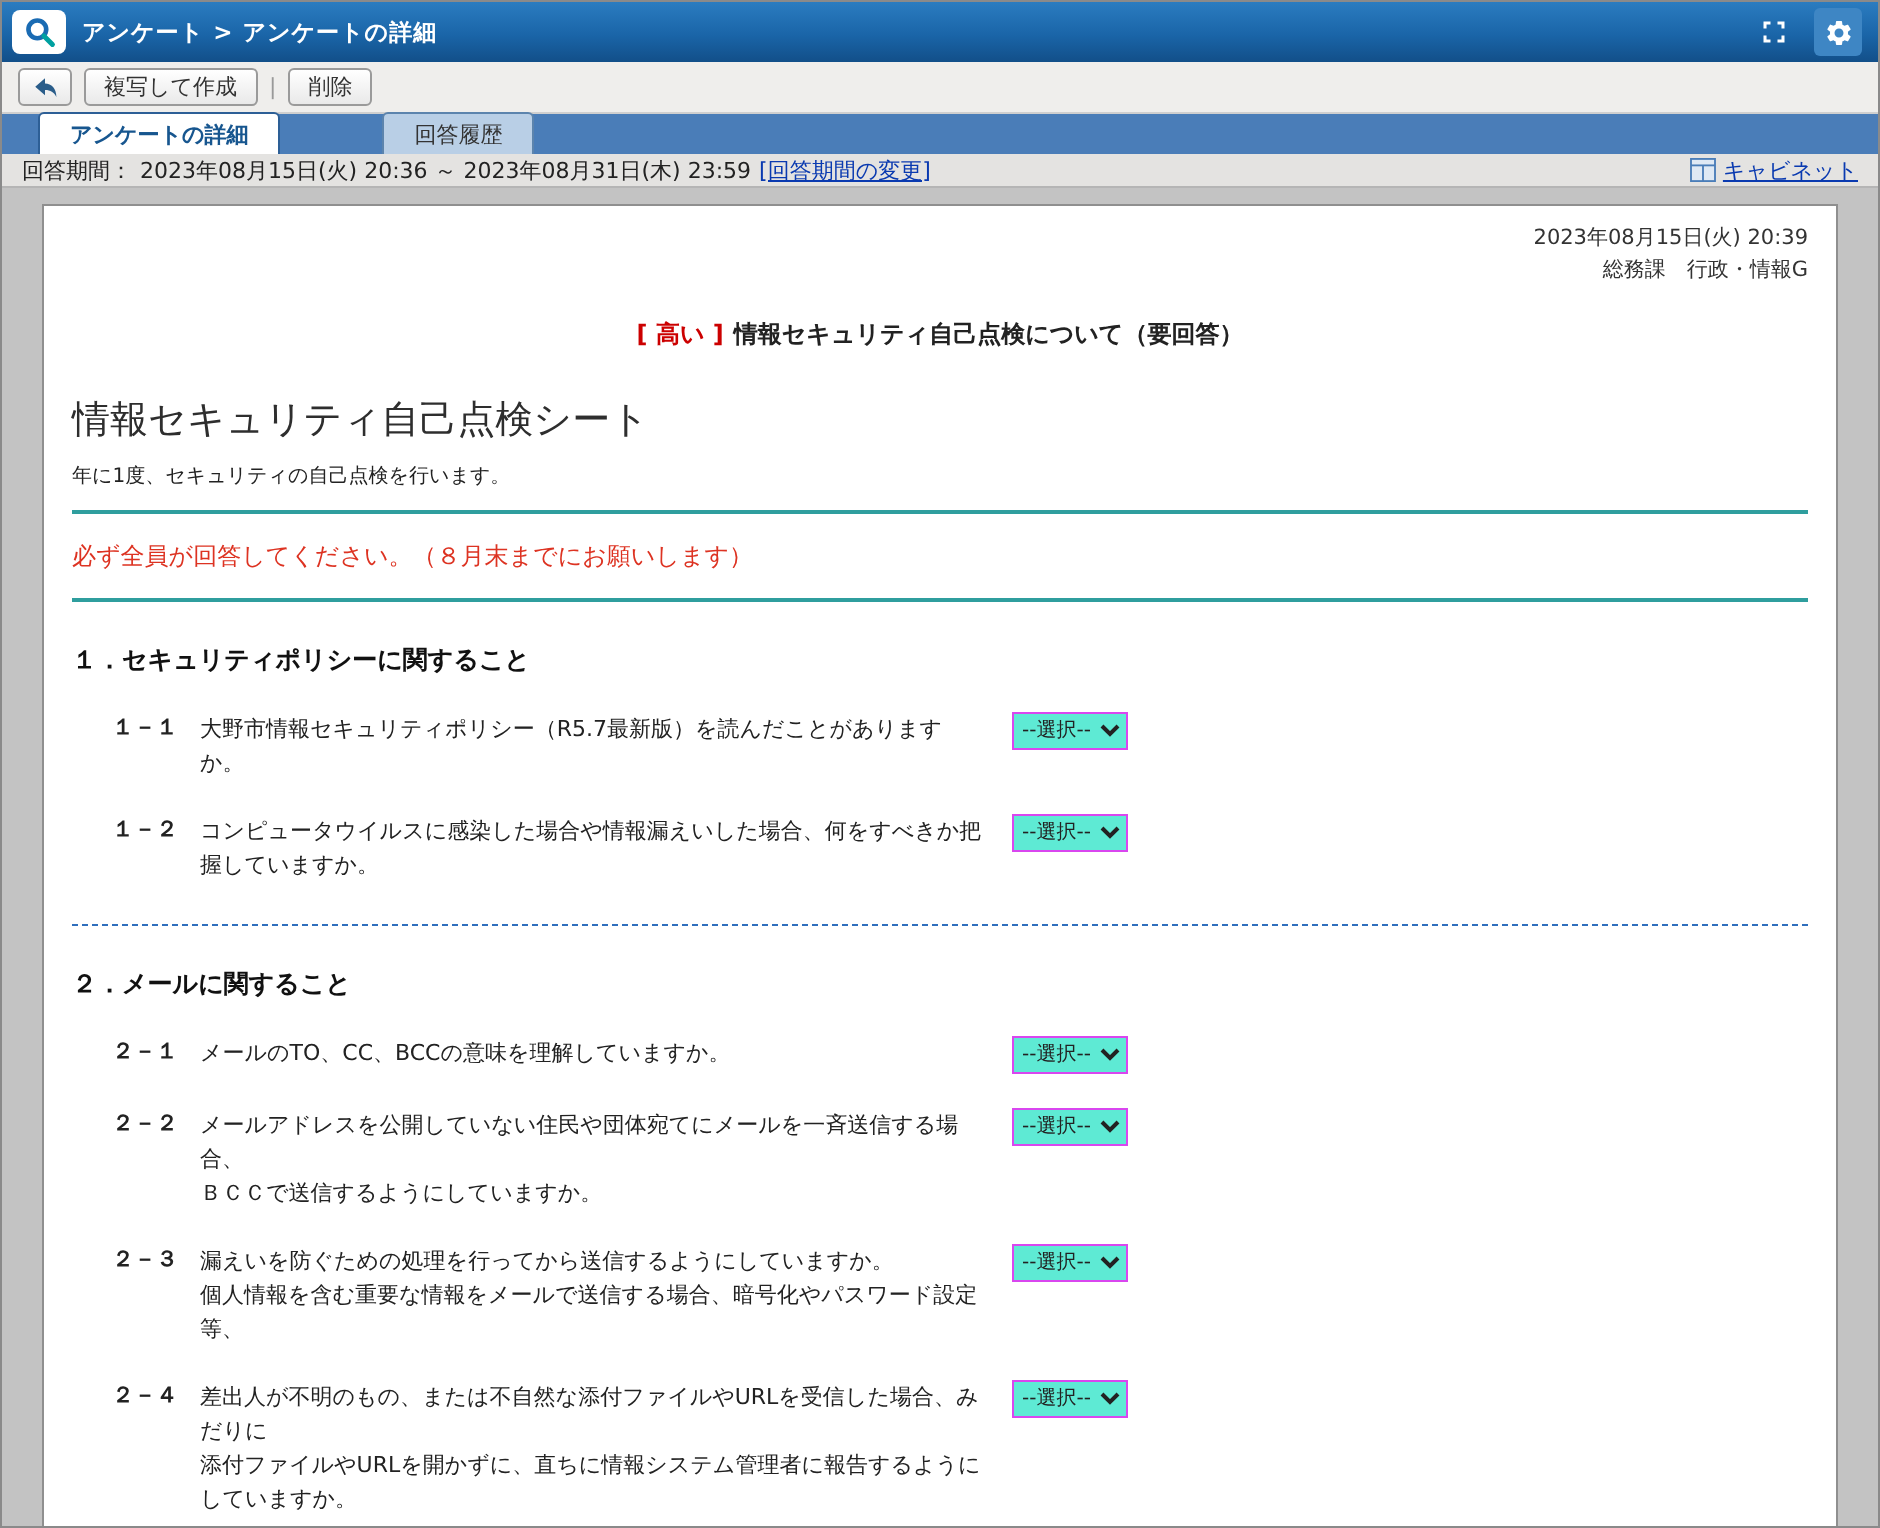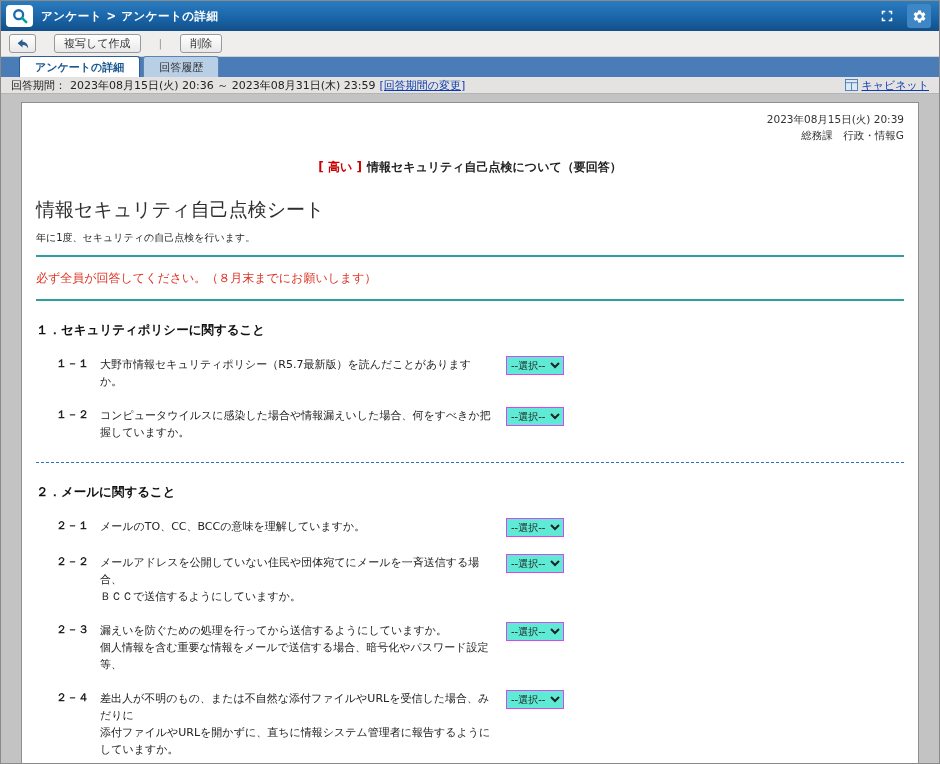--- a/index.html
+++ b/index.html
@@ -9,30 +9,30 @@
 
   
   .titlebar { height:30px; background:linear-gradient(180deg,#2b7cc0 0%,#1a65a8 55%,#124f89 100%); display:flex; align-items:center; gap:8px; padding:0 5px; }
   .logo { width:27px; height:22px; background:#fff; border-radius:4px; display:flex; align-items:center; justify-content:center; flex-shrink:0; }
   .breadcrumb { color:#fff; font-size:11.5px; font-weight:bold; letter-spacing:.5px; }
   .titlebar-spacer { flex:1; }
   .tb-icon { width:24px; height:24px; display:flex; align-items:center; justify-content:center; cursor:pointer; }
   .gear-wrap { background:#3e86c4; border-radius:3px; margin-right:3px; }
 
   
-  .toolbar { height:26px; background:#efeeec; border-bottom:1px solid #cfcfcf; display:flex; align-items:center; gap:18px; padding:0 8px; }
+  .toolbar { height:26px; background:#efeeec; border-bottom:1px solid #cfcfcf; display:flex; align-items:center; gap:6px; padding:0 8px; }
   .tool-btn { font-family:inherit; font-size:11px; padding:2px 9px; background:linear-gradient(#ffffff,#e9e9e9); border:1px solid #9a9a9a; border-radius:3px; color:#333; cursor:pointer; height:19px; line-height:13px; }
   .back-btn { padding:1px 6px; display:flex; align-items:center; }
   .tool-sep { color:#999; font-size:11px; }
 
   
   .tabbar { height:20px; background:#4a7db8; display:flex; align-items:flex-end; padding-left:18px; gap:3px; }
   .tab { font-size:11px; padding:3px 15px 2px; border-radius:3px 3px 0 0; cursor:pointer; white-space:nowrap; }
   .tab.active { background:#ffffff; color:#17568f; font-weight:bold; border:1px solid #2d5f96; border-bottom:none; }
-  .tab.inactive { background:#b9cfe6; color:#333; border:1px solid #5c84ad; border-bottom:none; }
+  .tab.inactive { background:#b9cfe6; color:#333; border:1px solid #5c84ad; border-bottom:none;margin-left:48px; }
 
   
   .infobar { height:17px; background:#e4e3e1; border-bottom:1px solid #b5b5b5; display:flex; align-items:center; font-size:11px; padding:0 10px; color:#222; gap:4px; }
   .infobar a { color:#0a3ab0; text-decoration:underline; cursor:pointer; }
   .infobar .spacer { flex:1; }
   .cabinet { display:flex; align-items:center; gap:3px; }
 
   
   .content { padding:8px 20px 0; }
   .doc { background:#fff; border:1px solid #8f8f8f; min-height:700px; padding:6px 14px 24px; font-size:11px; color:#222; }

